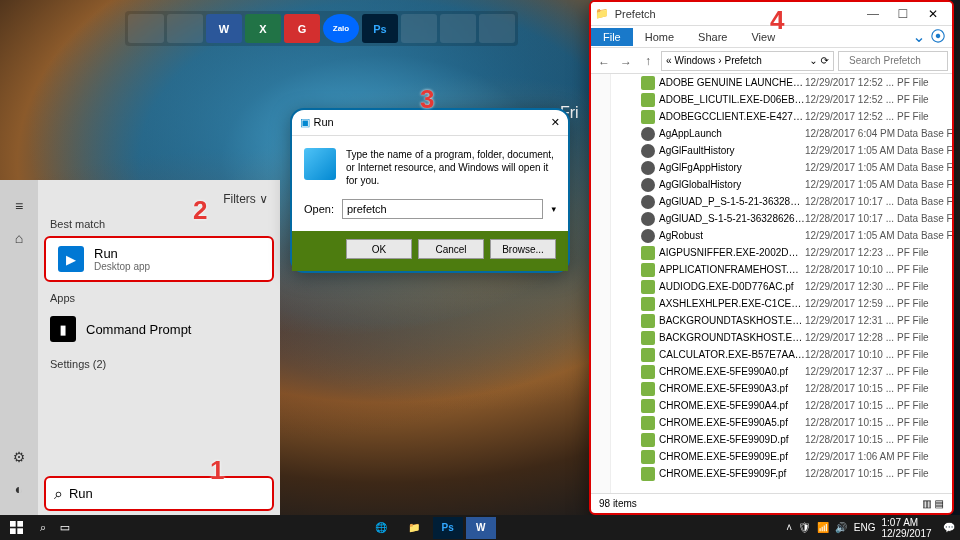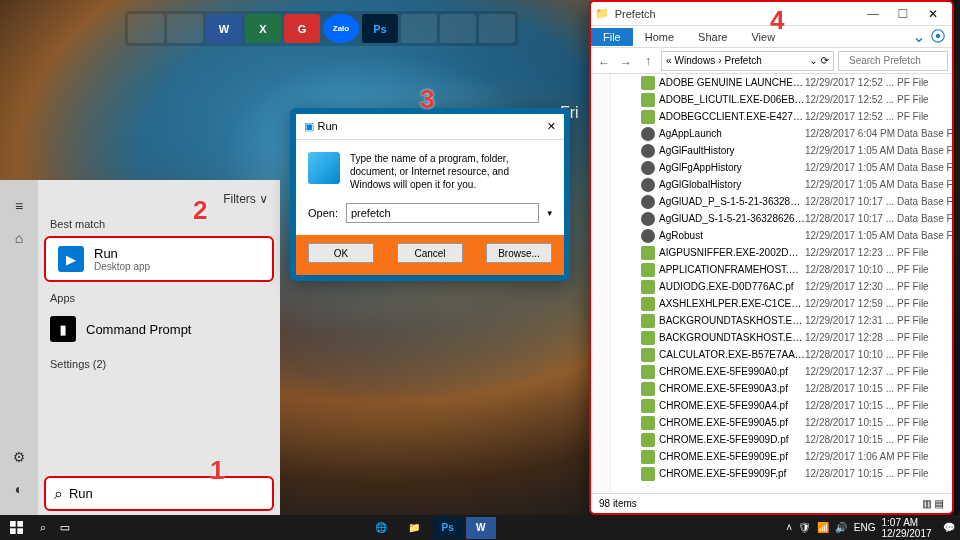--- a/index.html
+++ b/index.html
@@ -39,28 +39,28 @@
 .tb-start svg{width:13px;height:13px;fill:#fff}
 .tb-search{width:22px;text-align:center}
 .tb-task{width:22px;text-align:center}
 .tb-center{flex:1;display:flex;justify-content:center;gap:3px}
 .tb-app{width:30px;height:22px;display:flex;align-items:center;justify-content:center;font-size:10px}
 .tb-tray{display:flex;align-items:center;gap:6px;padding-right:4px}
 .tb-tray span{font-size:10px}
 .tb-clock{text-align:left;line-height:1.1;font-size:10px;padding-right:6px}
 
 
-.run-dialog{position:absolute;left:290px;top:108px;width:280px;background:#fff;border:6px solid #0369a1;border-radius:6px;box-shadow:0 4px 20px rgba(0,0,0,0.4)}
+.run-dialog{position:absolute;left:290px;top:108px;width:280px;background:#fff;border:2px solid #0369a1;border-radius:14px;box-shadow:0 4px 20px rgba(0,0,0,0.4)}
 .run-title{height:26px;display:flex;align-items:center;padding:0 8px;font-size:11px;justify-content:space-between;border-bottom:1px solid #ddd}
 .run-body{padding:12px;display:flex;gap:10px}
 .run-body .ricon{width:32px;height:32px;background:linear-gradient(135deg,#4fc3f7,#0288d1);border-radius:3px;flex-shrink:0}
 .run-body .rtext{font-size:10px;line-height:1.3}
 .run-open{padding:0 12px 12px;display:flex;align-items:center;gap:8px;font-size:11px}
 .run-open select,.run-open .combo{flex:1;height:20px;border:1px solid #999;font-size:11px;padding:0 4px}
-.run-buttons{padding:8px 12px 12px;display:flex;justify-content:space-between;gap:6px;background:#f97316}
+.run-buttons{padding:8px 12px 12px;display:flex;justify-content:flex-end;gap:6px;background:#4d7c0f}
 .run-buttons button{width:66px;height:20px;font-size:10px;border:1px solid #999;background:#e8e8e8;cursor:pointer}
 
 
 .explorer{position:absolute;right:6px;top:0;width:365px;height:515px;background:#fff;border:2px solid #d00;border-radius:6px;box-shadow:0 4px 20px rgba(0,0,0,0.5);display:flex;flex-direction:column;overflow:hidden}
 .exp-titlebar{height:24px;background:#fff;display:flex;align-items:center;padding:0 4px;font-size:11px;color:#333;border-bottom:1px solid #ddd}
 .exp-titlebar .spacer{flex:1}
 .exp-titlebar .wc{width:30px;text-align:center;color:#555;font-size:12px}
 .exp-titlebar .wc.close{color:#000}
 .exp-menu{height:22px;display:flex;align-items:center;background:#fff;border-bottom:1px solid #ddd}
 .exp-menu .file-tab{background:#1979ca;color:#fff;padding:3px 12px;font-size:11px}

